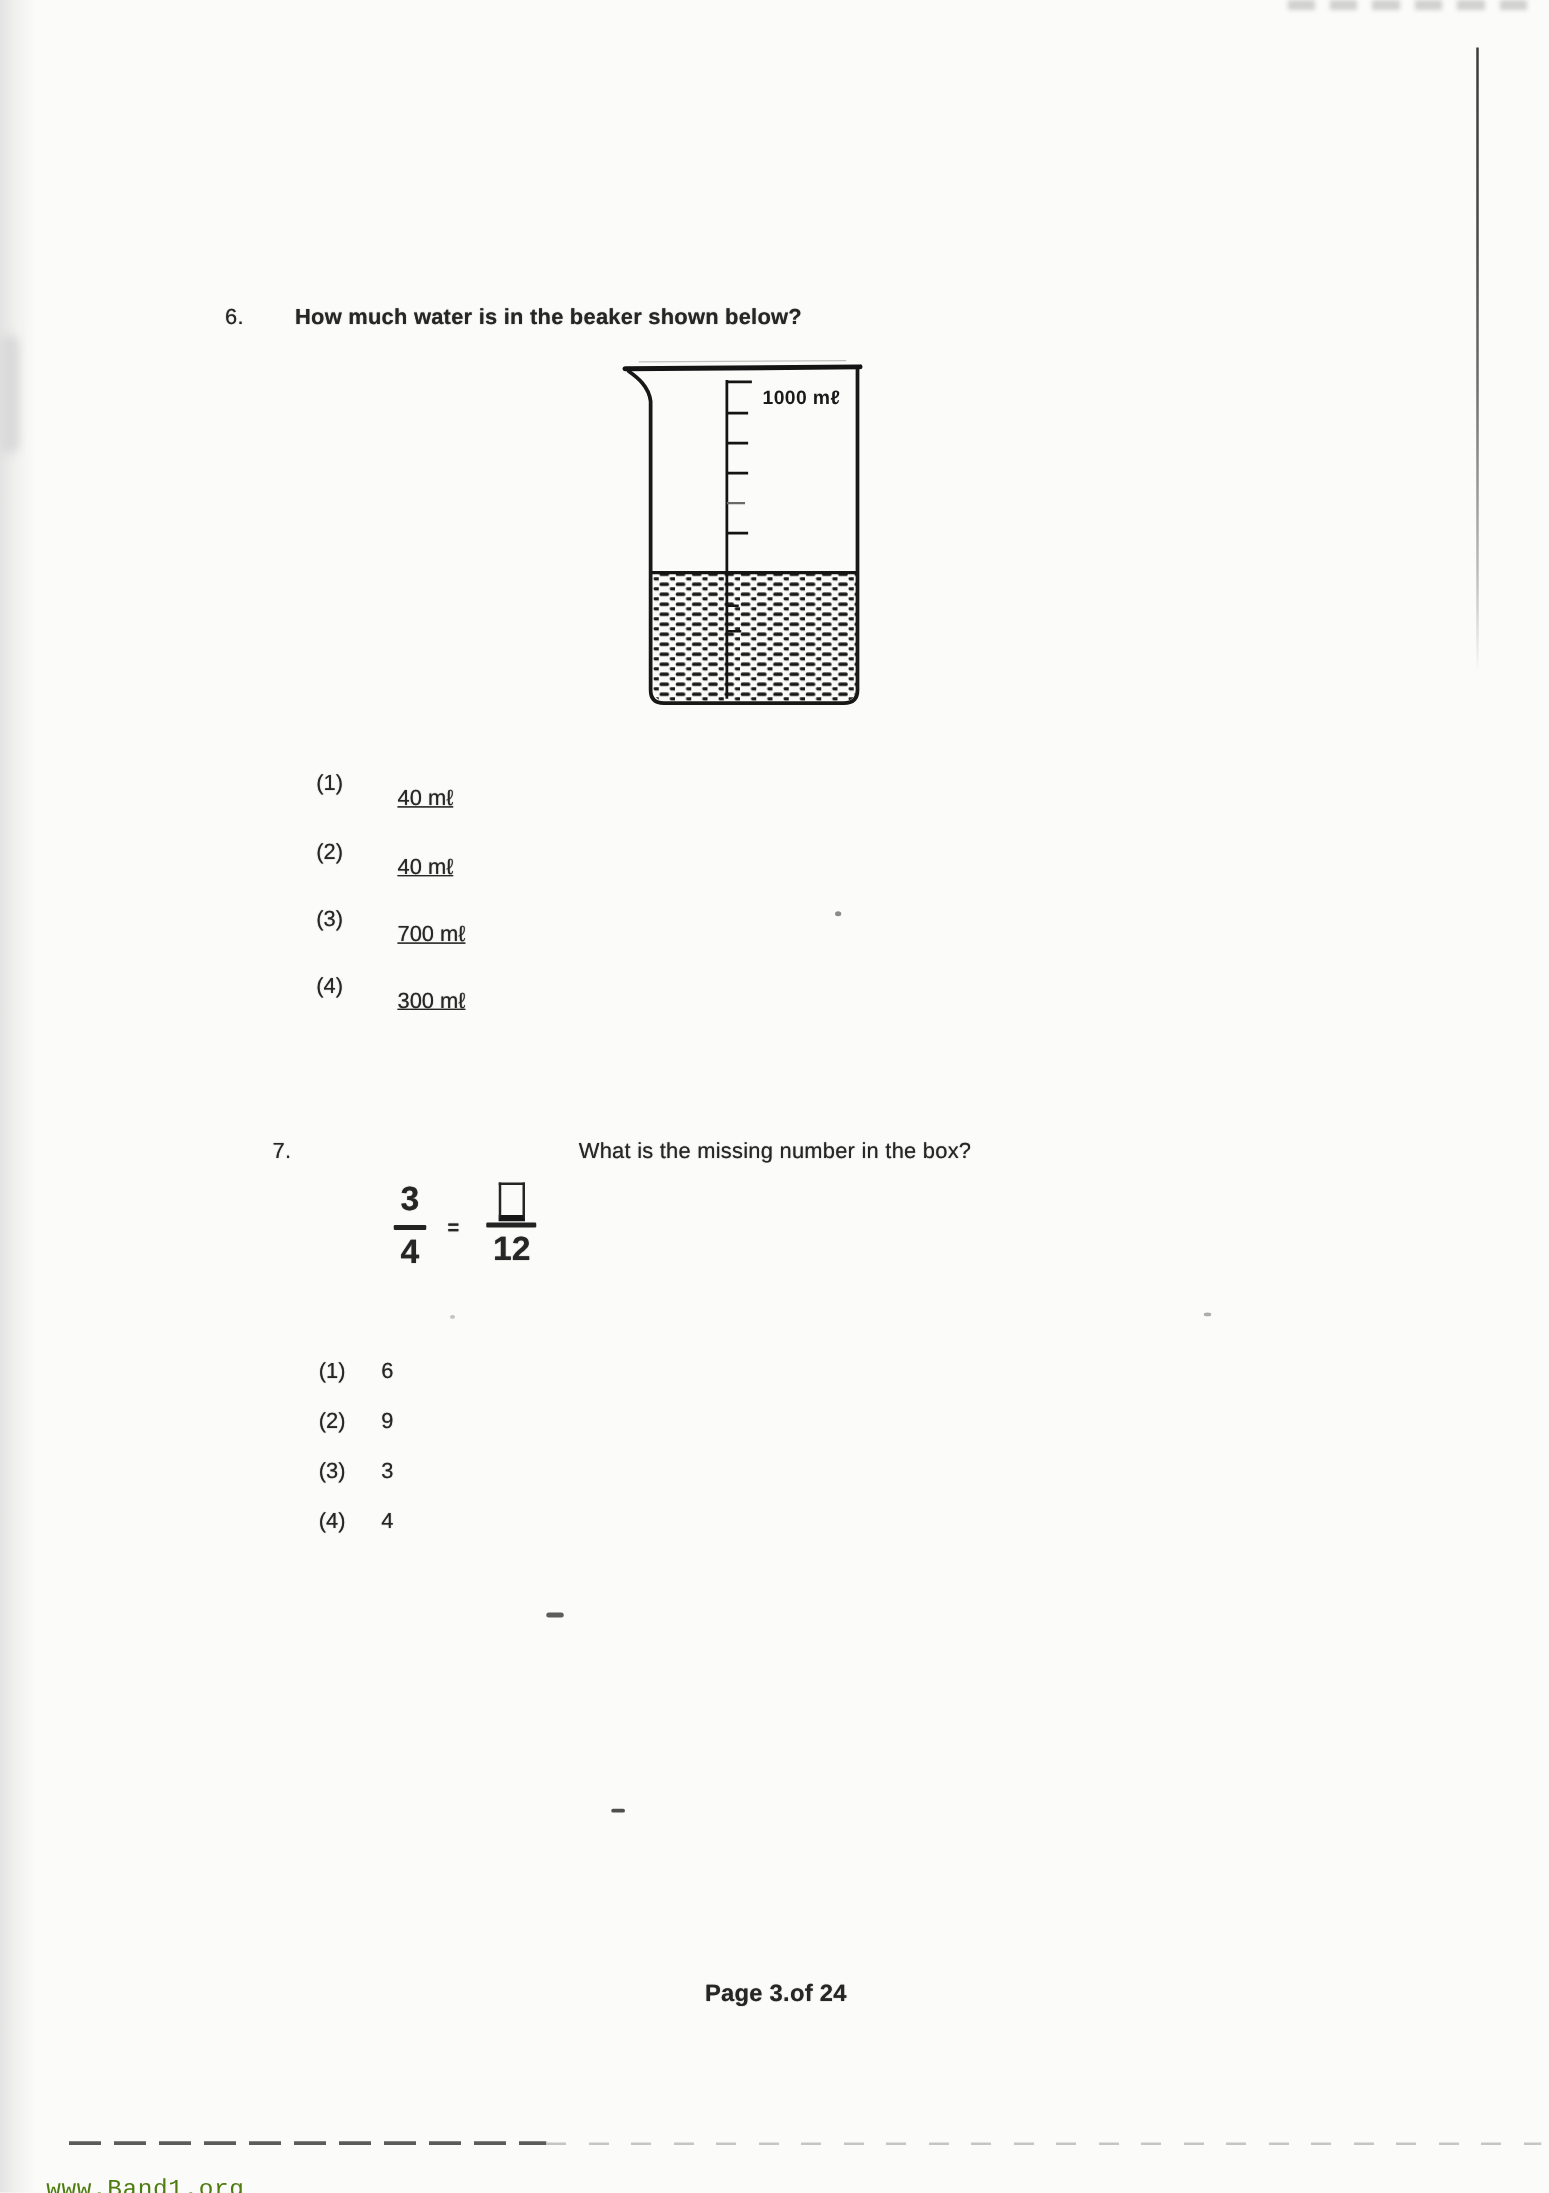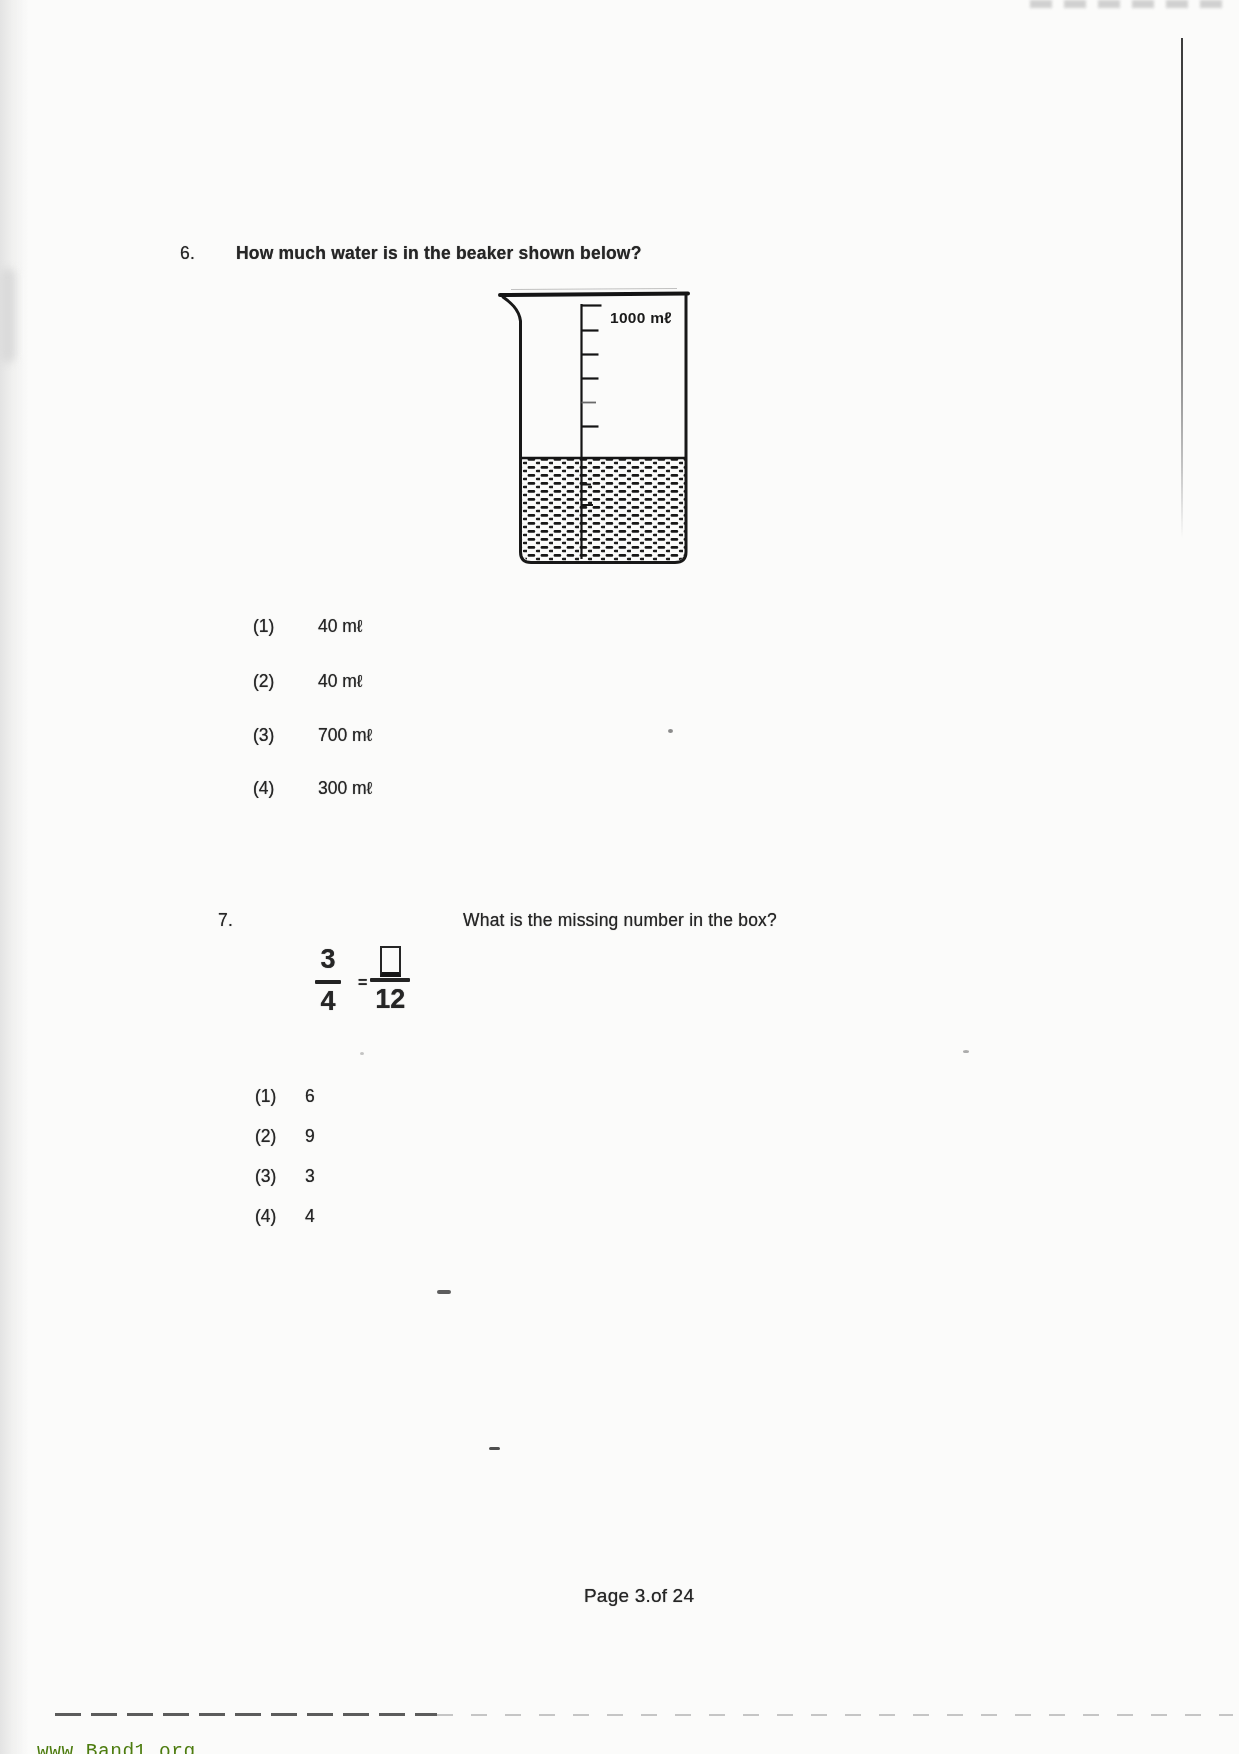--- a/index.html
+++ b/index.html
@@ -42,42 +42,42 @@
   .q7head .qtext { position:absolute; left:39px; top:0; width:520px; white-space:nowrap;text-align:right; }
 
   
   .beaker-wrap { position:absolute; left:449px; top:257px; width:245px; height:312px; }
   .beaker-wrap svg { display:block; }
 
   
   .opt { position:absolute; font-size:17.5px; white-space:nowrap; }
   .opt .olabel { position:absolute; left:0; top:0; }
   .q6opt { left:253px; }
-  .q6opt .oval { position:absolute; left:65px; top:0; }
+  .q6opt .oval { position:absolute; left:65px; top:12px;text-decoration:underline; }
   .q7opt { left:255px; }
   .q7opt .oval { position:absolute; left:50px; top:0; }
   .q6o1 { top:616px; } .q6o2 { top:671px; } .q6o3 { top:725px; } .q6o4 { top:778px; }
   .q7o1 { top:1086px; } .q7o2 { top:1126px; } .q7o3 { top:1166px; } .q7o4 { top:1206px; }
 
   
   .equation { position:absolute; left:315px; top:946px; display:flex; align-items:flex-start; }
   .frac { display:flex; flex-direction:column; align-items:center; }
   .fnum, .fden { font-size:27px; font-weight:bold; line-height:1; }
   .fnum { margin-bottom:7px; }
   .fden { margin-top:4px; }
   .fbar { height:3.5px; background:#232323; width:100%; border-radius:1px; }
   .frac-left { width:26px; }
-  .frac-right { width:40px; margin-left:4px;align-items:center; }
+  .frac-right { width:40px; margin-left:23px;align-items:center; }
   .eq-sign { font-size:16px; font-weight:bold; margin:28px 0 0 17px; letter-spacing:-1px; }
   .numbox { display:block; width:21px; height:31px; box-sizing:border-box;
     border:2.5px solid #252525; border-bottom:5px solid #161616; margin-bottom:1px; }
 
   
-  .page-number { position:absolute; left:564px; top:1585px; font-size:19px; font-weight:normal;
-    letter-spacing:0.2px;margin-left:20px; }
+  .page-number { position:absolute; left:564px; top:1585px; font-size:19px; font-weight:bold;
+    letter-spacing:0.2px; }
   .watermark { position:absolute; left:37px; top:1741px;
     font-family:"Liberation Mono", monospace; font-size:19.5px; letter-spacing:0.5px; color:#4d7c0f; }
   .footer-rule-dark { position:absolute; left:55px; top:1713px; width:382px; height:3px;
     background:repeating-linear-gradient(90deg,#3f3f3f 0 26px, rgba(255,255,255,0) 26px 36px); opacity:.85; }
   .footer-rule-faint { position:absolute; left:437px; top:1714px; width:796px; height:2px;
     background:repeating-linear-gradient(90deg,#9a9a9a 0 16px, rgba(255,255,255,0) 16px 34px); opacity:.55; filter:blur(0.4px); }
 </style>
 </head>
 <body>
 

